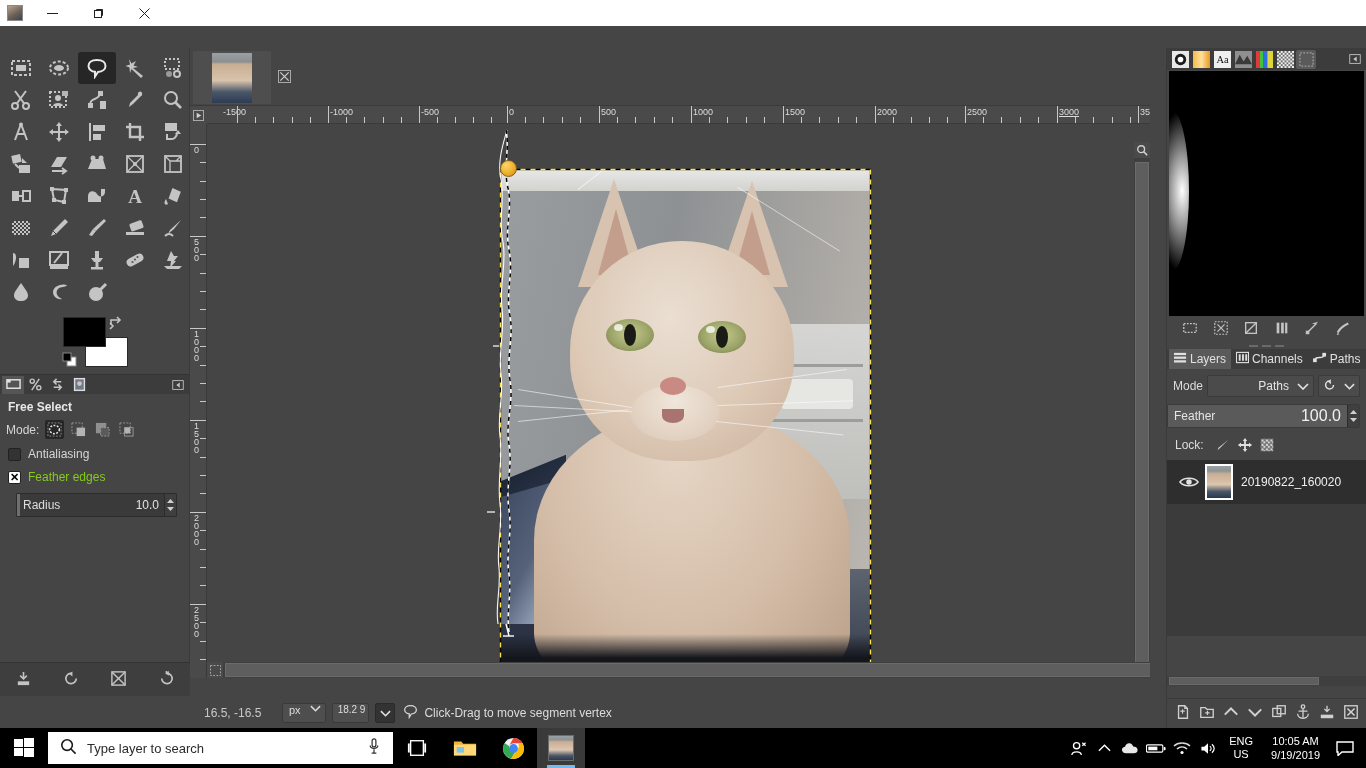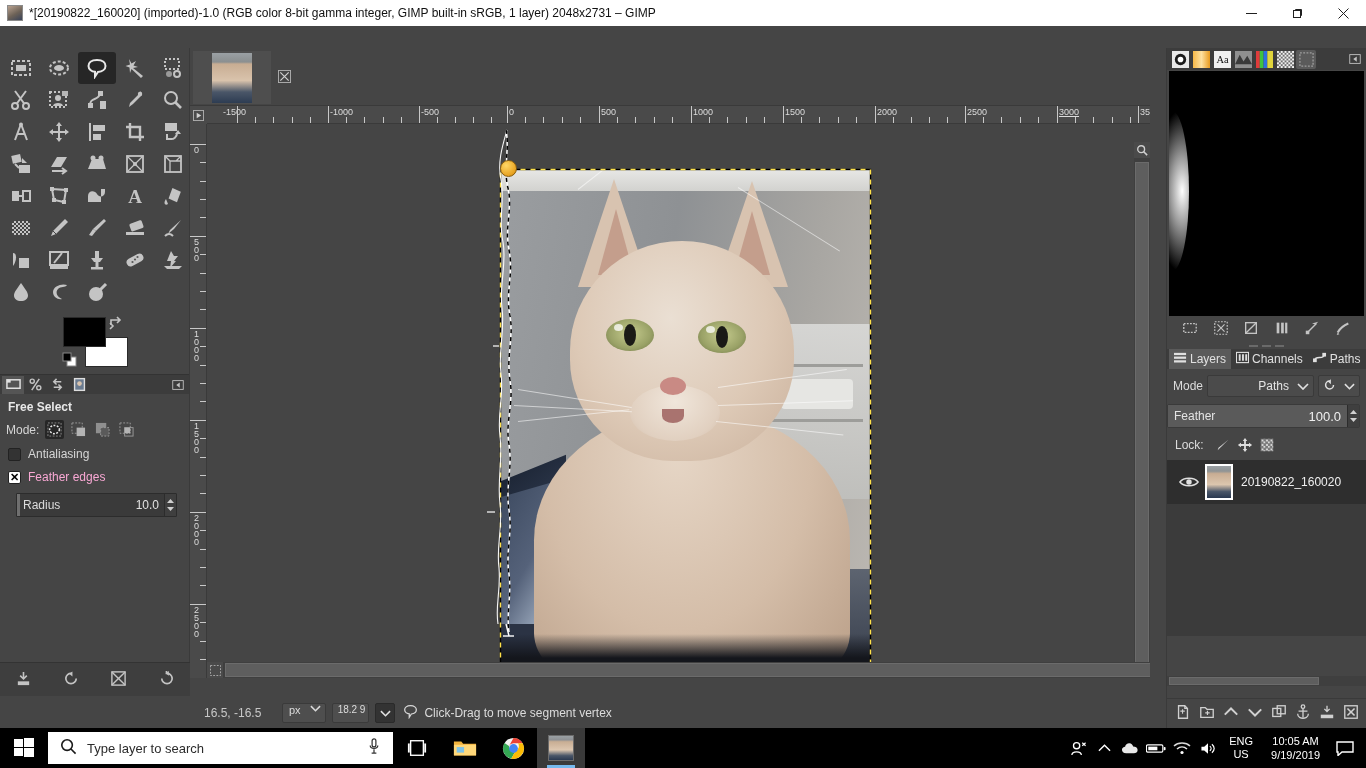--- a/index.html
+++ b/index.html
@@ -88,21 +88,21 @@
   .chk-row { display:flex; align-items:center; margin-bottom:9px; padding-left:2px; }
   .chkbox {
     width:13px; height:13px; background:#333; border:1px solid #222;
     margin-right:7px; flex:0 0 auto; border-radius:2px;
   }
   .chkbox.on {
     background:#fff; color:#000; font-size:11px; font-weight:bold;
     display:flex; align-items:center; justify-content:center; line-height:1;
   }
   .chk-label { font-size:12px; color:#d5d5d5; }
-  .chk-label.dim { color:#f9a8d4; }
+  .chk-label.dim { color:#84cc16; }
   .slider-row {
     margin:2px 6px 0 10px; height:24px; background:#3a3a3a;
     border:1px solid #2c2c2c; display:flex; align-items:center;
     position:relative; border-radius:1px;
   }
   .slider-fill { position:absolute; left:0; top:0; bottom:0; width:3px; background:#6f6f6f; }
   .slider-name { font-size:12px; color:#dcdcdc; padding-left:6px; z-index:1; }
   .slider-val { margin-left:auto; font-size:12px; color:#e2e2e2; padding-right:5px; z-index:1; }
   .spin {
     width:12px; height:22px; display:flex; flex-direction:column;
@@ -324,21 +324,21 @@
   }
   .mode-select .ms { font-size:12px; color:#e4e4e4; margin-right:8px; }
   .mode-extra { width:42px; height:22px; background:#4b4b4b; border:1px solid #3a3a3a;
     display:flex; align-items:center; justify-content:space-around; border-radius:2px; }
   .opacity-row {
     height:24px; margin:4px 6px 0 0; background:#4b4b4b; border:1px solid #3a3a3a;
     display:flex; align-items:center; position:relative; border-radius:2px;
   }
   .opacity-fill { position:absolute; left:0; top:0; bottom:0; width:100%; background:#5a5a5a; }
   .op-name { font-size:12px; color:#e4e4e4; padding-left:6px; z-index:1; }
-  .op-val { margin-left:auto; font-size:13px; color:#f0f0f0; padding-right:6px; z-index:1; }
+  .op-val { margin-left:auto; font-size:16px; color:#f0f0f0; padding-right:6px; z-index:1; }
   .lock-row { height:26px; display:flex; align-items:center; padding:0 8px; margin-top:4px; }
   .lock-label { font-size:12px; color:#dcdcdc; margin-right:8px; }
   .lock-ic { width:22px; height:20px; display:flex; align-items:center; justify-content:center; }
   .layer-list { margin-top:2px; background:#3b3b3b; height:176px; }
   .layer-row {
     height:44px; display:flex; align-items:center; background:#2e2e2e; padding-left:6px;
   }
   .layer-eye { width:32px; display:flex; align-items:center; justify-content:center; }
   .layer-thumb {
     width:28px; height:36px; background:#fff; padding:2px; flex:0 0 auto;
@@ -393,21 +393,20 @@
   }
   .tray-notif { width:30px; height:40px; display:flex; align-items:center; justify-content:center; }
 </style>
 </head>
 <body>
 
 <div class="app">
 
   <div class="titlebar">
     <div class="tb-icon"></div>
-    <div class="tb-text">*[20190822_160020] (imported)-1.0 (RGB color 8-bit gamma integer, GIMP built-in sRGB, 1 layer) 2048x2731 – GIMP</div>
     <div class="winbtns">
       <div class="winbtn">
         <svg width="11" height="11" viewBox="0 0 11 11">
             <rect x="0" y="5" width="11" height="1" fill="#202020"></rect>
           </svg>
       </div>
       <div class="winbtn">
         <svg width="11" height="11" viewBox="0 0 11 11">
             <rect x="1.5" y="2.5" width="7" height="7" fill="none" stroke="#202020"></rect>
             <path d="M3.5 2.5 V1.5 H9.5 V7.5 H8.5" fill="none" stroke="#202020"></path>

